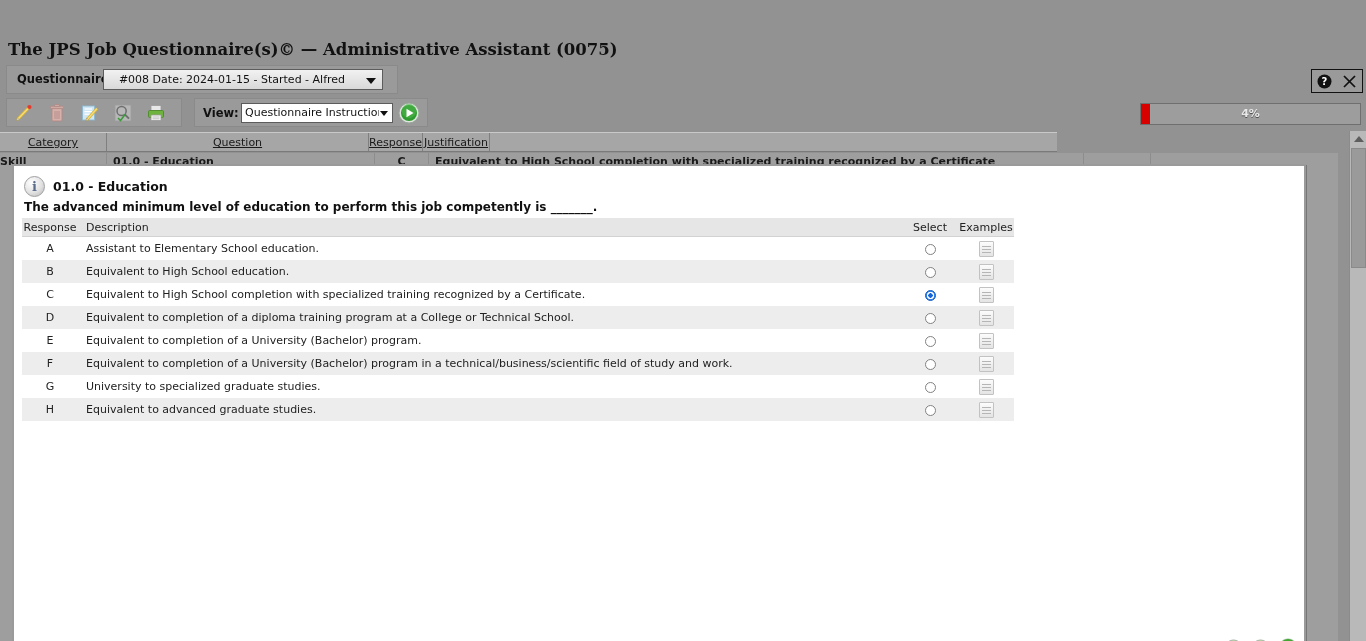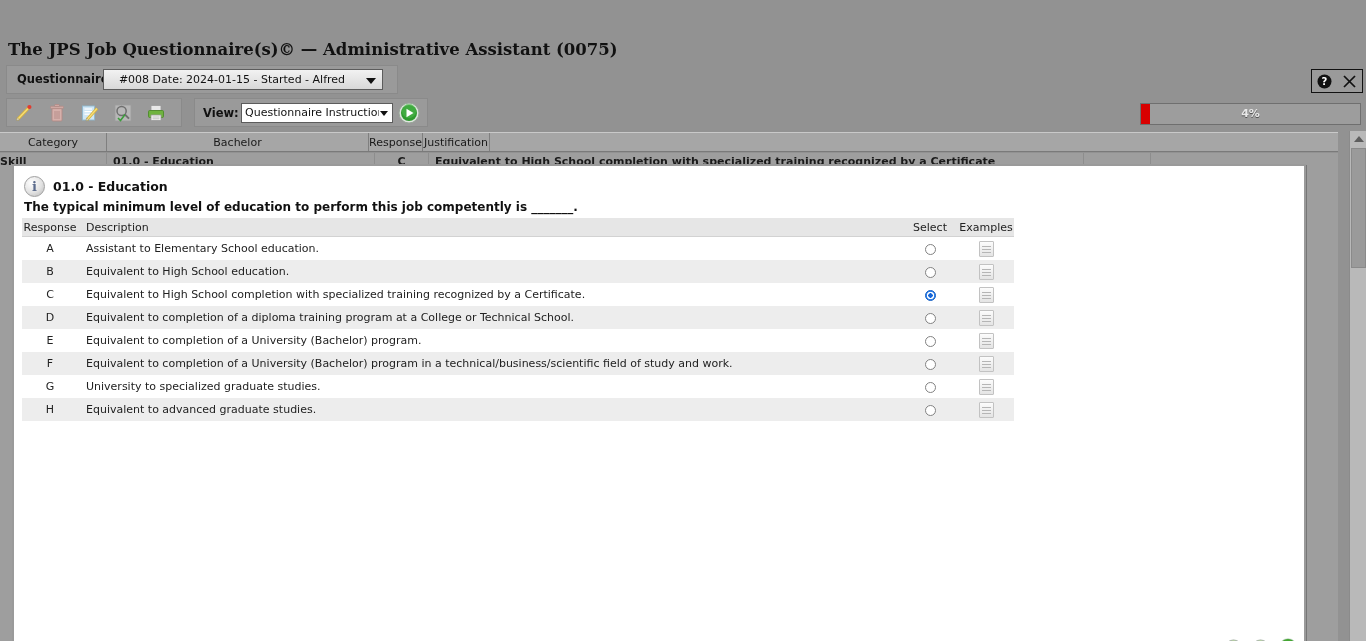--- a/index.html
+++ b/index.html
@@ -117,24 +117,24 @@
   }
   .progress-text {
     position:absolute; left:0; right:0; top:0; bottom:0;
     text-align:center; line-height:20px; font-size:11px;
     font-weight:bold; color:#e8e8e8;
     text-shadow: 0 1px 0 #555;
   }
 
   
   .grid-head {
-    position:absolute; left:0; top:94px; width:1338px; height:20px;
+    position:absolute; left:0; top:94px; width:1057px; height:20px;
     background:#a6a6a6; border-top:1px solid #c9c9c9; border-bottom:1px solid #7a7a7a;
     box-sizing:border-box;
-    display:flex; font-size:11px; color:#1a1a1a;
+    display:flex; font-size:11px; color:#1a1a1a;text-decoration:underline;
   }
   .gh { border-right:1px solid #7f7f7f; text-align:center; line-height:19px; overflow:hidden; white-space:nowrap;}
   .grid-row {
     position:absolute; left:0; top:115px; width:1338px; height:18px;
     background:#9e9e9e; display:flex;
     font-size:11px; font-weight:bold; color:#1a1a1a; line-height:18px;
     overflow:hidden;
   }
   .gr { border-right:1px solid #8d8d8d; overflow:hidden; white-space:nowrap;}
   .grid-body {
@@ -348,21 +348,21 @@
     </span>
   </div>
 
   <div class="progress-wrap">
     <div class="progress-fill" style="width: 4%; background: rgb(217, 0, 0);"></div>
     <div class="progress-text">4%</div>
   </div>
 
   <div class="grid-head">
     <div class="gh" style="width:106px">Category</div>
-    <div class="gh" style="width:261px">Bachelor</div>
+    <div class="gh" style="width:261px">Question</div>
     <div class="gh" style="width:53px">Response</div>
     <div class="gh" style="width:66px">Justification</div>
   </div>
 
   <div class="grid-row">
     <div class="gr" style="width:106px; text-align:left">Skill</div>
     <div class="gr" style="width:261px; padding-left:6px">01.0 - Education</div>
     <div class="gr" style="width:53px; text-align:center">C</div>
     <div class="gr" style="width:648px; padding-left:6px">Equivalent to High School completion with specialized training recognized by a Certificate</div>
     <div class="gr" style="width:66px"></div>
@@ -385,21 +385,21 @@
       </div>
   </div>
 
   <div class="dialog">
 
     <div class="dlg-title">
       <span class="info-icon">i</span>
       <span class="t">01.0 - Education</span>
     </div>
 
-    <div class="dlg-question">The typical minimum level of education to perform this job competently is _______.</div>
+    <div class="dlg-question">The advanced minimum level of education to perform this job competently is _______.</div>
 
     <table class="opt-table">
       <thead>
         <tr>
           <th class="col-resp">Response</th>
           <th class="desc-h">Description</th>
           <th class="col-sel">Select</th>
           <th class="col-ex">Examples</th>
         </tr>
       </thead>

